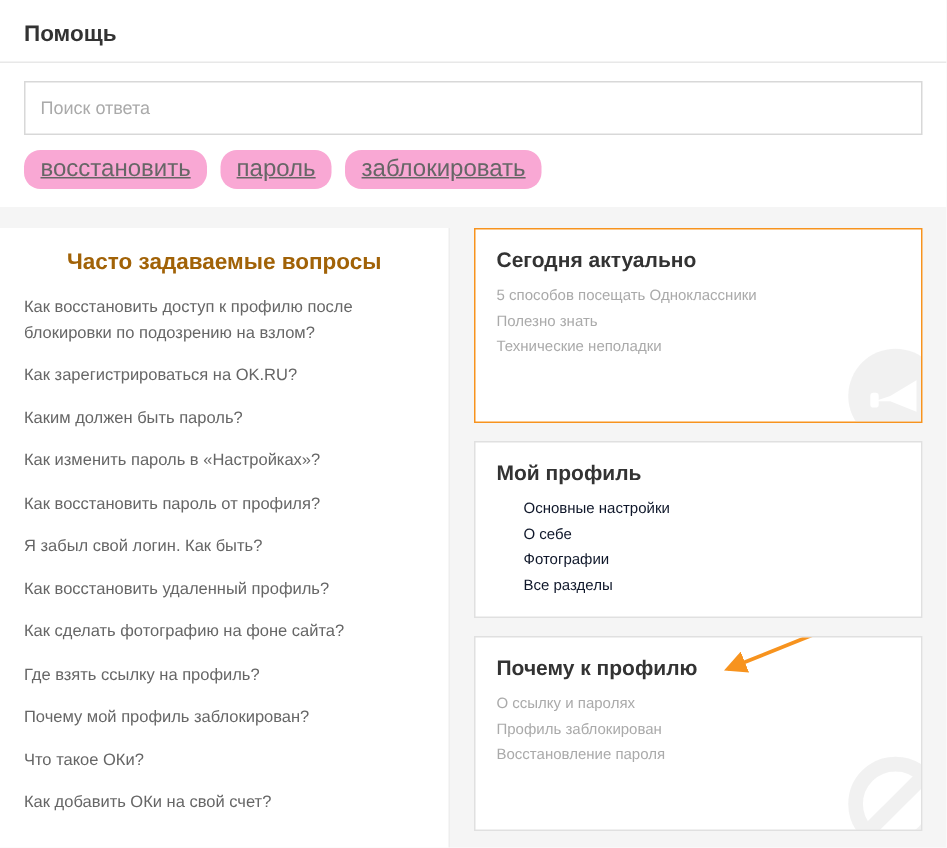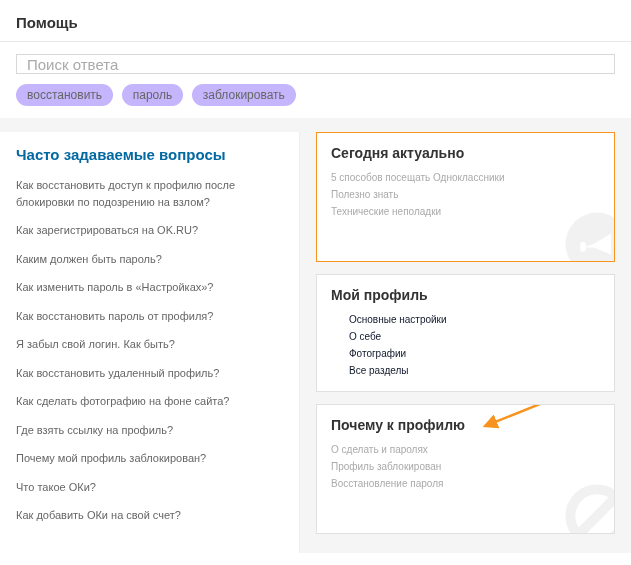--- a/index.html
+++ b/index.html
@@ -20,40 +20,41 @@
       font-size: 15px;
       font-weight: bold;
       color: #333;
     }
     .search-section {
       padding: 12px 16px 12px 16px;
       background: #fff;
     }
     .search-input {
       width: 100%;
-      height: 20px;
+      height: 36px;
       border: 1px solid #d8d8d8;
-      font-size: 15px;
+      font-size: 12px;
       padding: 0 10px;
       color: #999;
       outline: none;
     }
     .search-input::placeholder { color: #aaa; }
     .tags {
       margin-top: 10px;
     }
     .tag {
       display: inline-block;
-      background: #c4b5fd;
+      background: #f9a8d4;
       color: #666;
       border-radius: 11px;
       padding: 4px 11px;
-      font-size: 12px;
+      font-size: 16px;
       margin-right: 5px;
       cursor: pointer;
+      text-decoration: underline;
     }
     .main {
       display: flex;
       background: #f5f5f5;
       padding-top: 14px;
       gap: 14px;
       padding-left: 0;
       padding-right: 0;
       height: calc(100% - 130px);
     }
@@ -61,21 +62,22 @@
       background: #fff;
       width: 300px;
       flex-shrink: 0;
       padding: 14px 16px;
       border-right: 1px solid #eee;
     }
     .faq-col h2 {
       font-size: 15px;
       font-weight: bold;
       margin-bottom: 14px;
-      color: #0369a1;
+      color: #a16207;
+      text-align: center;
     }
     .faq-item {
       display: block;
       color: #666;
       font-size: 11px;
       line-height: 1.5;
       margin-bottom: 12px;
       cursor: pointer;
     }
     .right-col {
@@ -188,21 +190,21 @@
     <div class="card tall">
       <svg class="arrow" viewBox="0 0 70 30">
         <defs>
           <marker id="ah" markerWidth="6" markerHeight="6" refX="5" refY="3" orient="auto">
             <path d="M0,0 L6,3 L0,6 Z" fill="#f7931e"></path>
           </marker>
         </defs>
         <line x1="68" y1="2" x2="8" y2="26" stroke="#f7931e" stroke-width="2.5" marker-end="url(#ah)"></line>
       </svg>
       <h3>Почему к профилю</h3>
-      <a class="card-link">О сделать и паролях</a>
+      <a class="card-link">О ссылку и паролях</a>
       <a class="card-link">Профиль заблокирован</a>
       <a class="card-link">Восстановление пароля</a>
       <svg class="corner-icon" viewBox="0 0 100 100">
         <circle cx="50" cy="50" r="38" fill="none" stroke="#d8d8d8" stroke-width="14"></circle>
         <line x1="24" y1="76" x2="76" y2="24" stroke="#d8d8d8" stroke-width="14"></line>
       </svg>
     </div>
 
   </div>
 </div>

